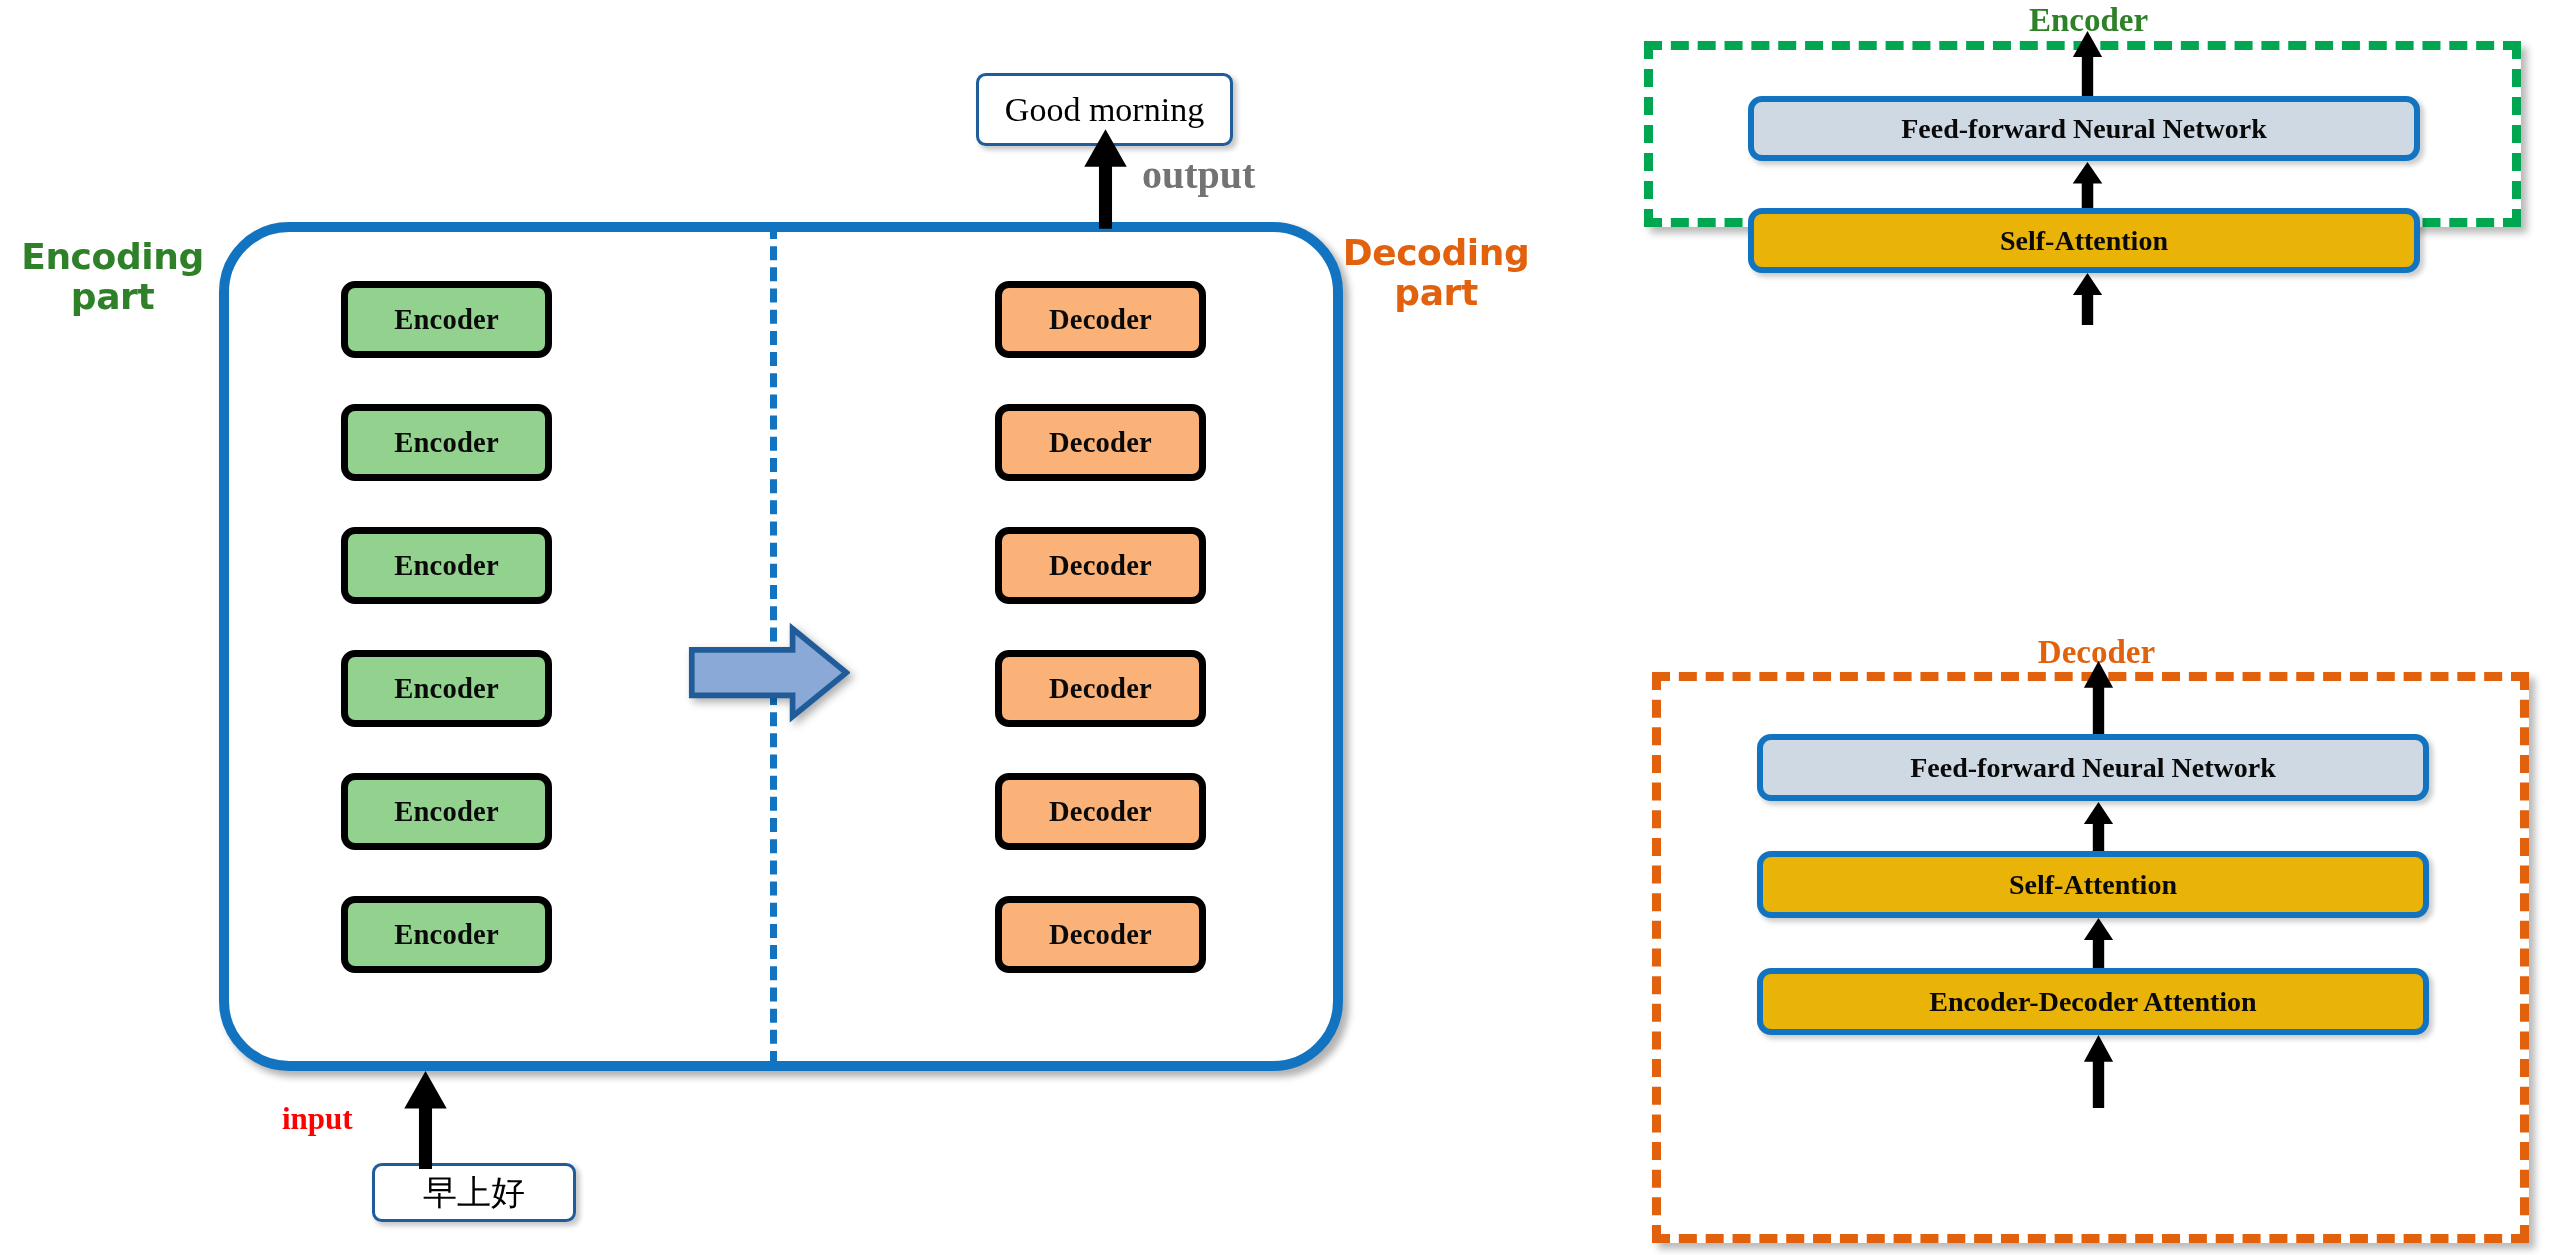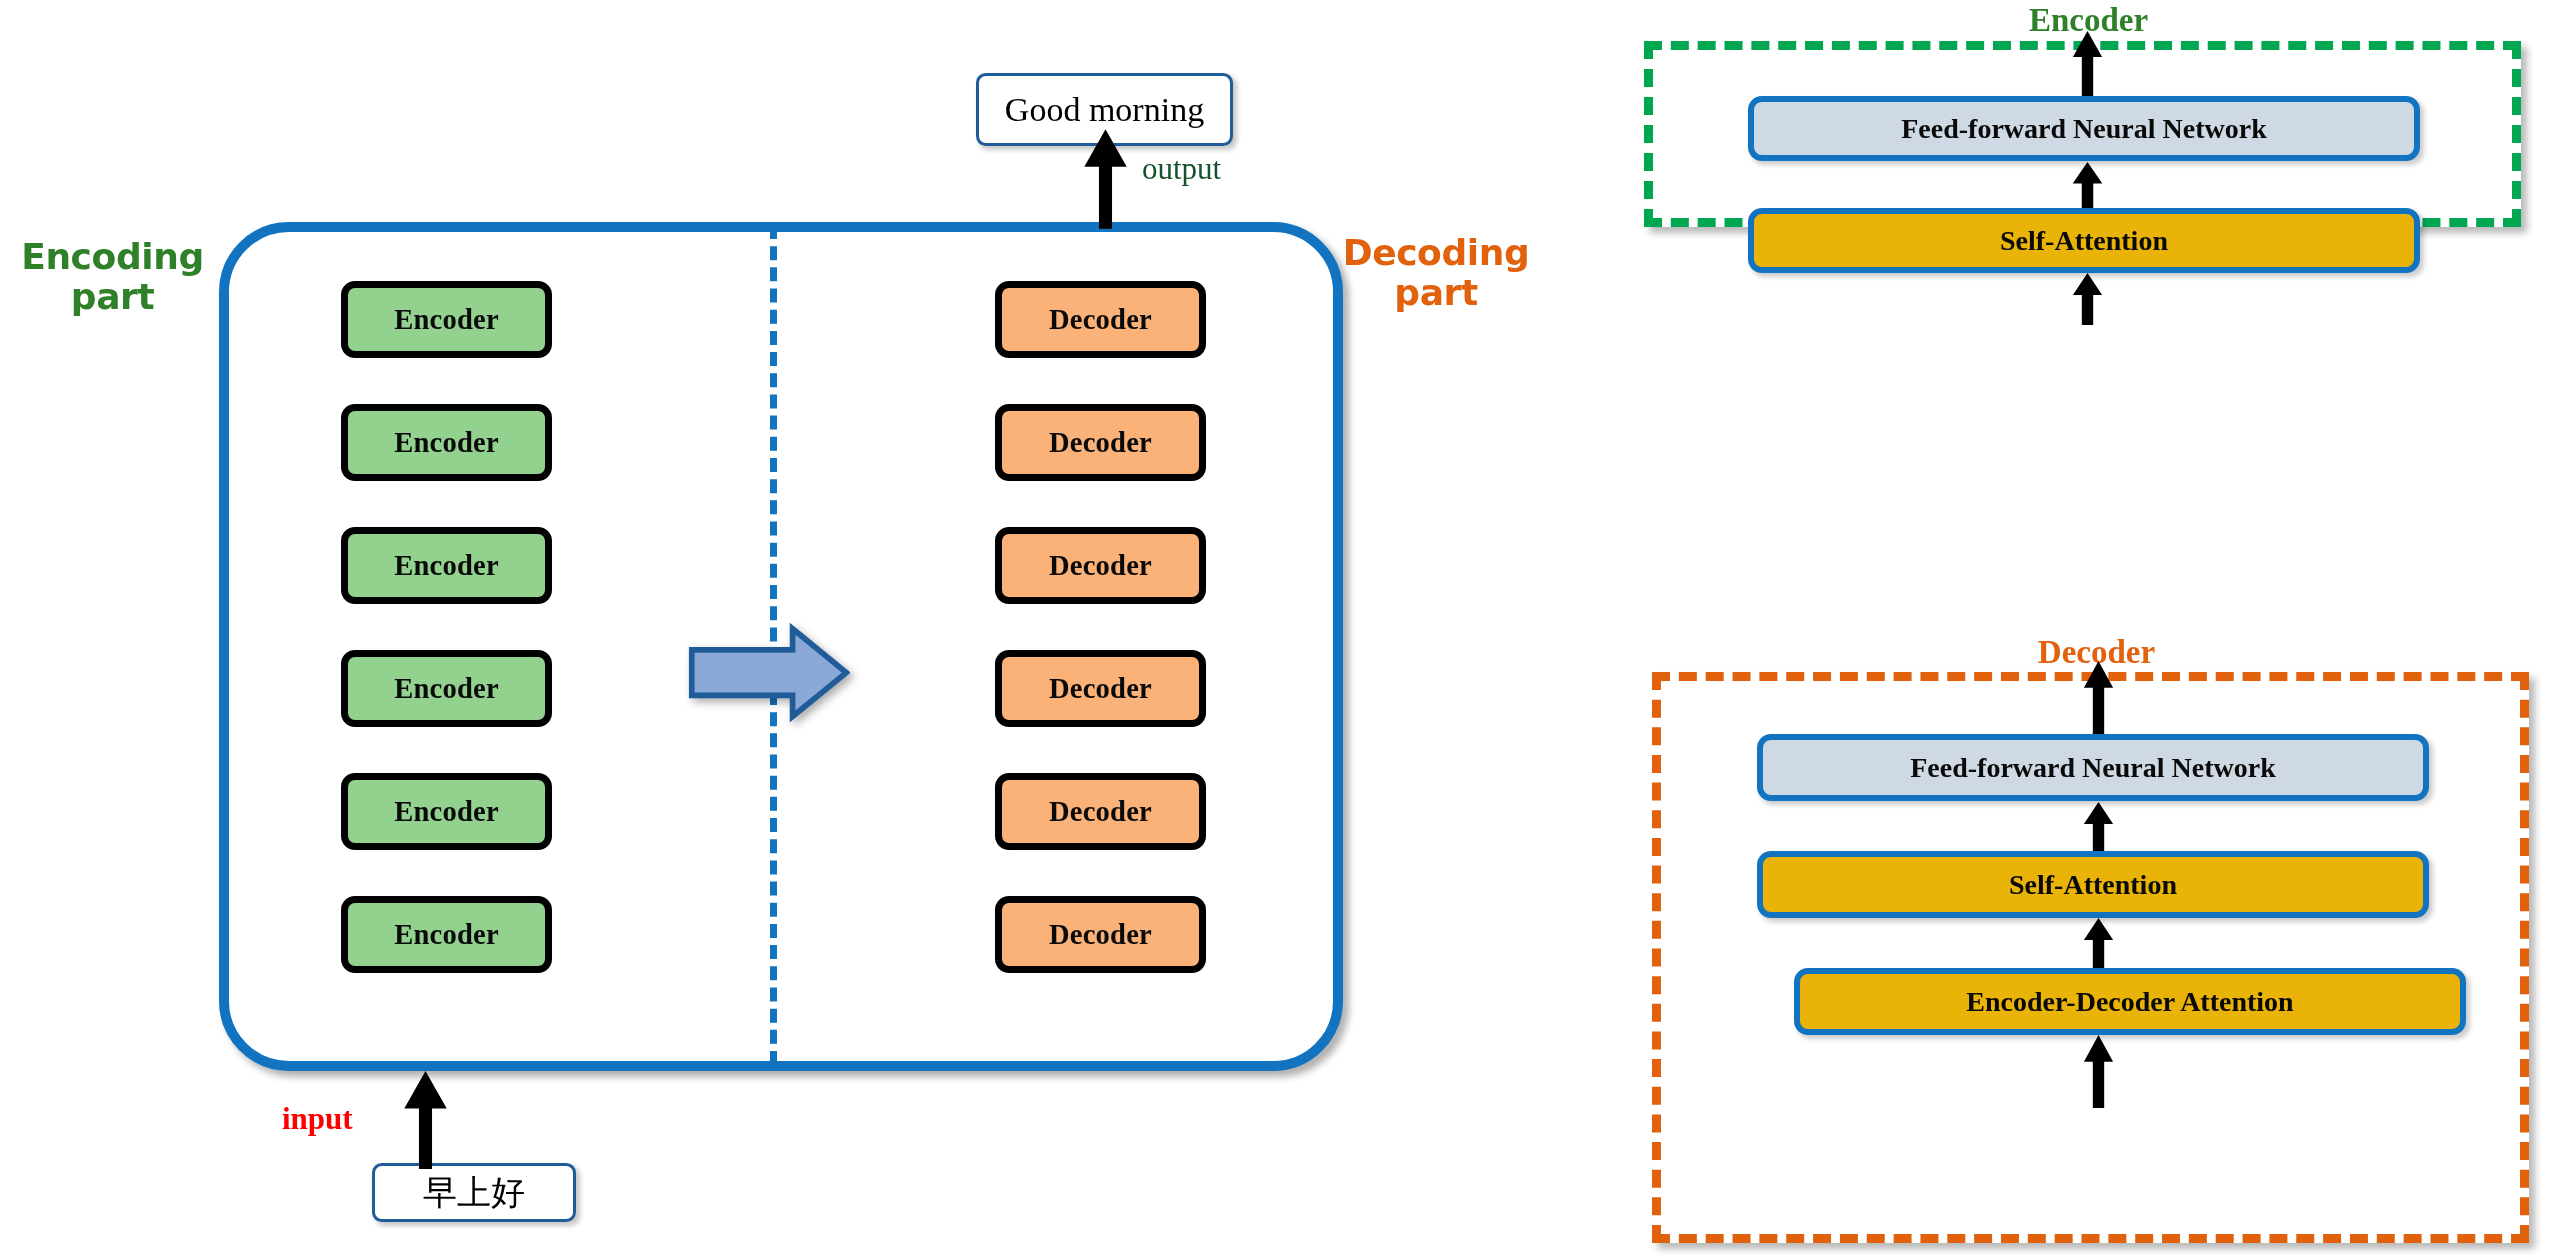--- a/index.html
+++ b/index.html
@@ -118,23 +118,23 @@
   }
   #output-arrow {
     position: absolute;
     left: 1081px; top: 129px;
     width: 49px; height: 100px;
   }
   #output-label {
     position: absolute;
     left: 1142px; top: 151px;
     font-family: "Liberation Serif", serif;
-    font-weight: normal;
-    font-size: 31px;
-    color: #14532d;
+    font-weight: bold;
+    font-size: 40px;
+    color: #737373;
   }
 
   
   #input-box {
     position: absolute;
     left: 336px; top: 1163px;
     width: 204px; height: 59px;
     box-sizing: border-box;
     border: 3.3px solid #1F5C99;
     border-radius: 9.8px;
@@ -307,21 +307,21 @@
     <svg class="up-arrow" style="left:430px; top:170px; width:33px; height:52px;" viewBox="0 0 40 64">
       <polygon points="20,0 38,27 27,27 27,64 13,64 13,27 2,27" fill="#000000"></polygon>
     </svg>
 
     <div class="layer-box layer-attn" style="left:105px; top:219px; width:672px; height:67px;">Self-Attention</div>
 
     <svg class="up-arrow" style="left:430px; top:286px; width:33px; height:52px;" viewBox="0 0 40 64">
       <polygon points="20,0 38,27 27,27 27,64 13,64 13,27 2,27" fill="#000000"></polygon>
     </svg>
 
-    <div class="layer-box layer-attn" style="left:105px; top:336px; width:672px; height:67px;margin-left:37px;">Encoder-Decoder Attention</div>
+    <div class="layer-box layer-attn" style="left:105px; top:336px; width:672px; height:67px;">Encoder-Decoder Attention</div>
 
     <svg class="up-arrow" style="left:430px; top:403px; width:33px; height:73px;" viewBox="0 0 40 90">
       <polygon points="20,0 38,33 27,33 27,90 13,90 13,33 2,33" fill="#000000"></polygon>
     </svg>
   </div>
 
 </div>
 
 
 </body></html>

